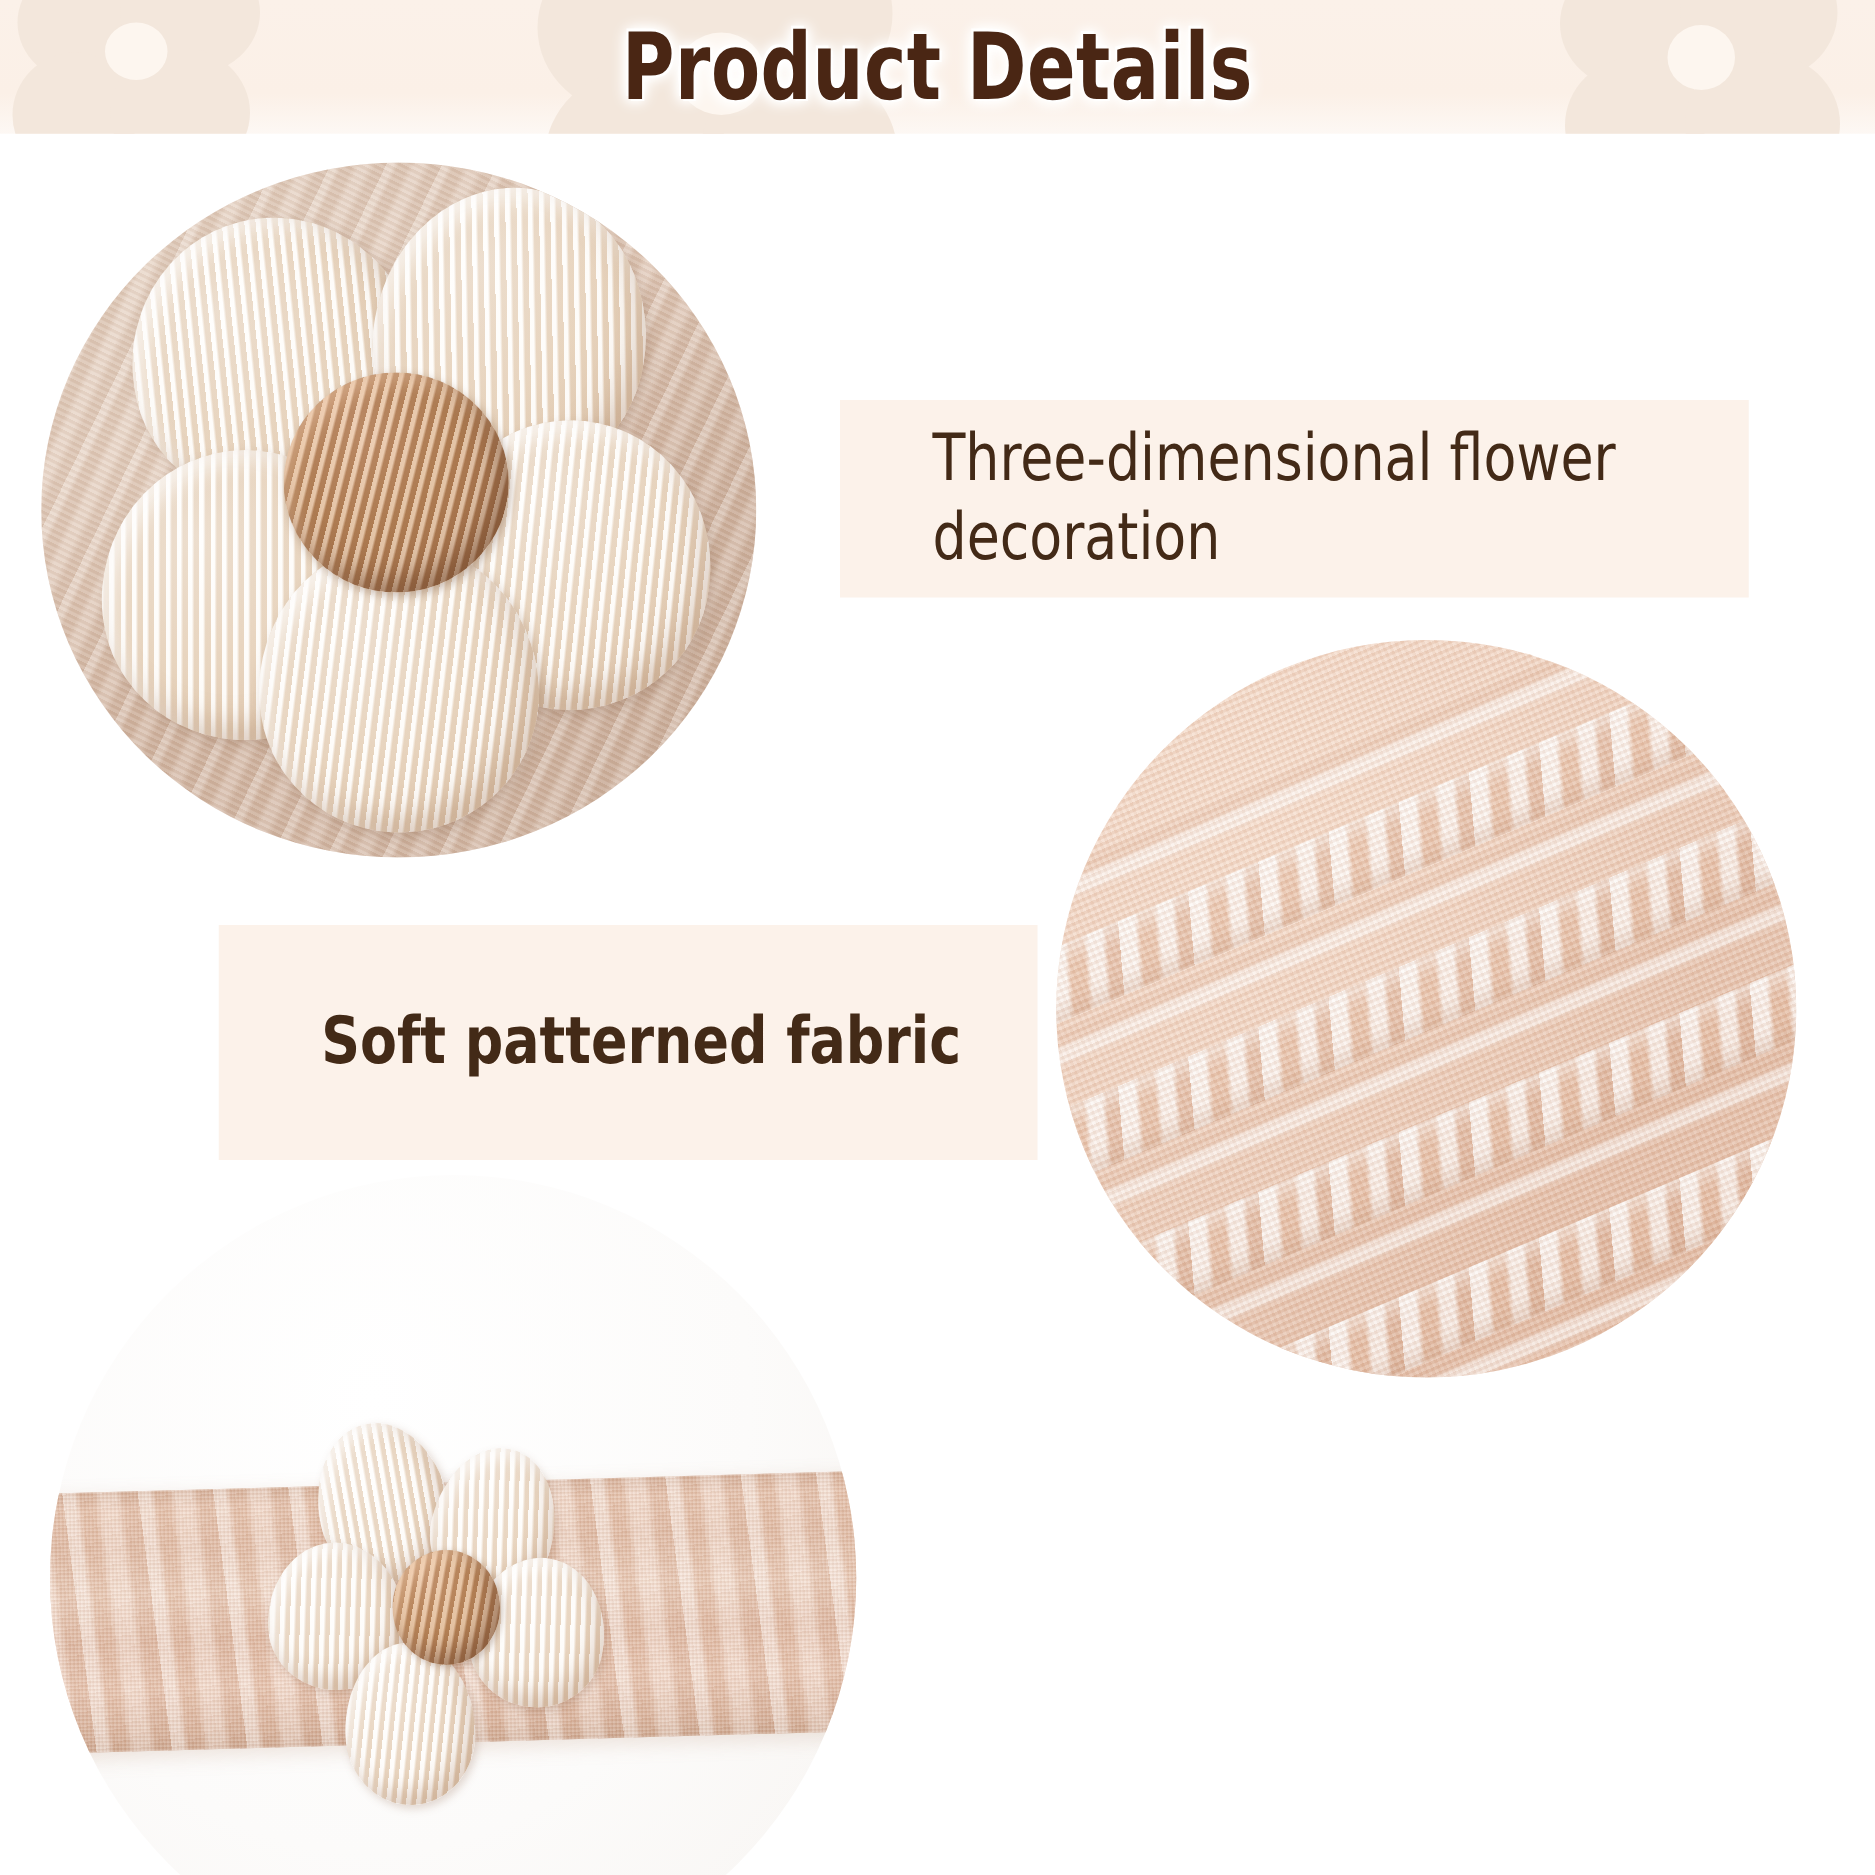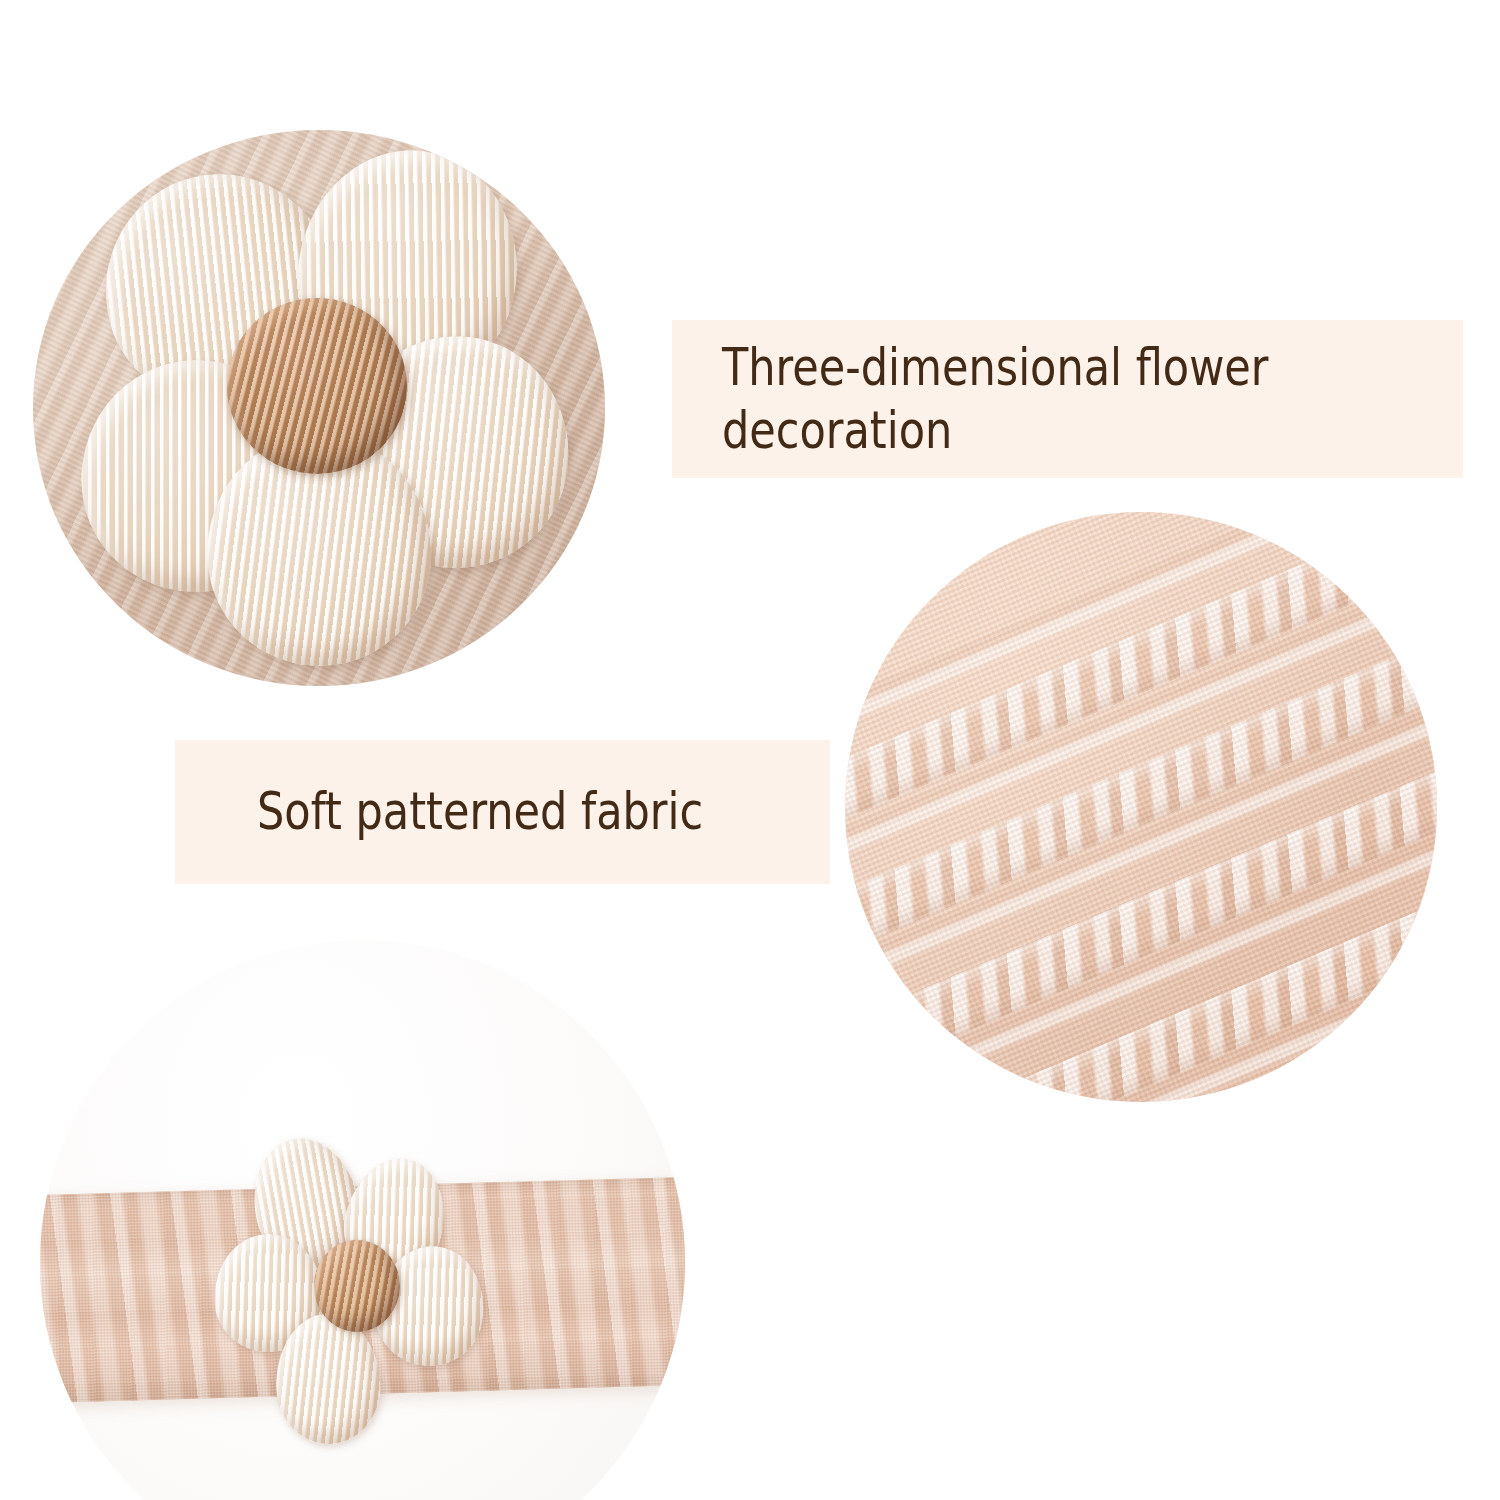--- a/index.html
+++ b/index.html
@@ -80,29 +80,30 @@
     font-family: "Liberation Sans Narrow", "DejaVu Sans Condensed", "Liberation Sans", sans-serif;
     color: #432a17;
     line-height: 1.22;
     transform: scaleX(0.92);
     transform-origin: left center;
     white-space: pre-line;
   }
 
   #label-1 {
     left: 672px; top: 320px;
-    width: 791px; height: 158px;
-    padding-left: 50px;
+    width: 727px; height: 158px;
+    padding-left: 74px;
   }
   #label-1 .label-text { font-size: 52px; }
 
   #label-2 {
     left: 175px; top: 740px;
-    width: 655px; height: 144px;
+    width: 655px; height: 188px;
     padding-left: 82px;
+    font-weight: bold;
   }
   #label-2 .label-text { font-size: 52px; }
 
   #label-3 {
     left: 690px; top: 1186px;
     width: 570px; height: 128px;
     padding-left: 58px;
   }
   #label-3 .label-text { font-size: 52px; }
 
@@ -332,20 +333,48 @@
       inset -7px -8px 16px rgba(108,70,44,0.48),
       inset 6px 6px 13px rgba(255,222,192,0.45),
       2px 2px 6px rgba(110,72,46,0.32);
   }
 </style>
 </head>
 <body>
 
 <div id="page">
 
+  <div class="header-band">
+
+    <div class="bg-flower" style="left:10px; top:-40px; width:210px; height:200px;">
+      <div class="petal" style="left:4px;  top:10px;  width:104px; height:96px;"></div>
+      <div class="petal" style="left:86px; top:0px;   width:112px; height:100px;"></div>
+      <div class="petal" style="left:0px;  top:82px;  width:100px; height:100px;"></div>
+      <div class="petal" style="left:78px; top:78px;  width:112px; height:104px;"></div>
+      <div class="core" style="left:74px; top:58px;  width:50px;  height:46px;"></div>
+    </div>
+
+    <div class="bg-flower" style="left:430px; top:-62px; width:300px; height:250px;">
+      <div class="petal" style="left:0px;   top:14px;  width:150px; height:140px;"></div>
+      <div class="petal" style="left:124px; top:0px;   width:160px; height:146px;"></div>
+      <div class="petal" style="left:6px;   top:118px; width:146px; height:140px;"></div>
+      <div class="petal" style="left:130px; top:112px; width:158px; height:148px;"></div>
+      <div class="core" style="left:112px; top:88px;  width:70px;  height:66px;"></div>
+    </div>
+
+    <div class="bg-flower" style="left:1248px; top:-46px; width:230px; height:210px;">
+      <div class="petal" style="left:0px;   top:12px;  width:116px; height:106px;"></div>
+      <div class="petal" style="left:96px;  top:0px;   width:126px; height:112px;"></div>
+      <div class="petal" style="left:4px;   top:92px;  width:112px; height:108px;"></div>
+      <div class="petal" style="left:100px; top:88px;  width:124px; height:114px;"></div>
+      <div class="core" style="left:86px;  top:66px;  width:54px;  height:52px;"></div>
+    </div>
+
+    <div class="header-title">Product Details</div>
+  </div>
 
   <div class="photo" id="photo-1">
     <div class="knit-diag"></div>
     <div class="knit-fine"></div>
 
     <div class="flower" style="left:18px; top:8px; width:540px; height:540px;">
 
       <div class="petal3d" style="--rib:98deg;  left:54px;  top:36px;  width:230px; height:230px; transform:rotate(-14deg);"></div>
       <div class="petal3d" style="--rib:80deg;  left:248px; top:12px;  width:218px; height:238px; transform:rotate(9deg);"></div>
       <div class="petal3d" style="--rib:96deg;  left:30px;  top:222px; width:232px; height:232px; transform:rotate(-6deg);"></div>

